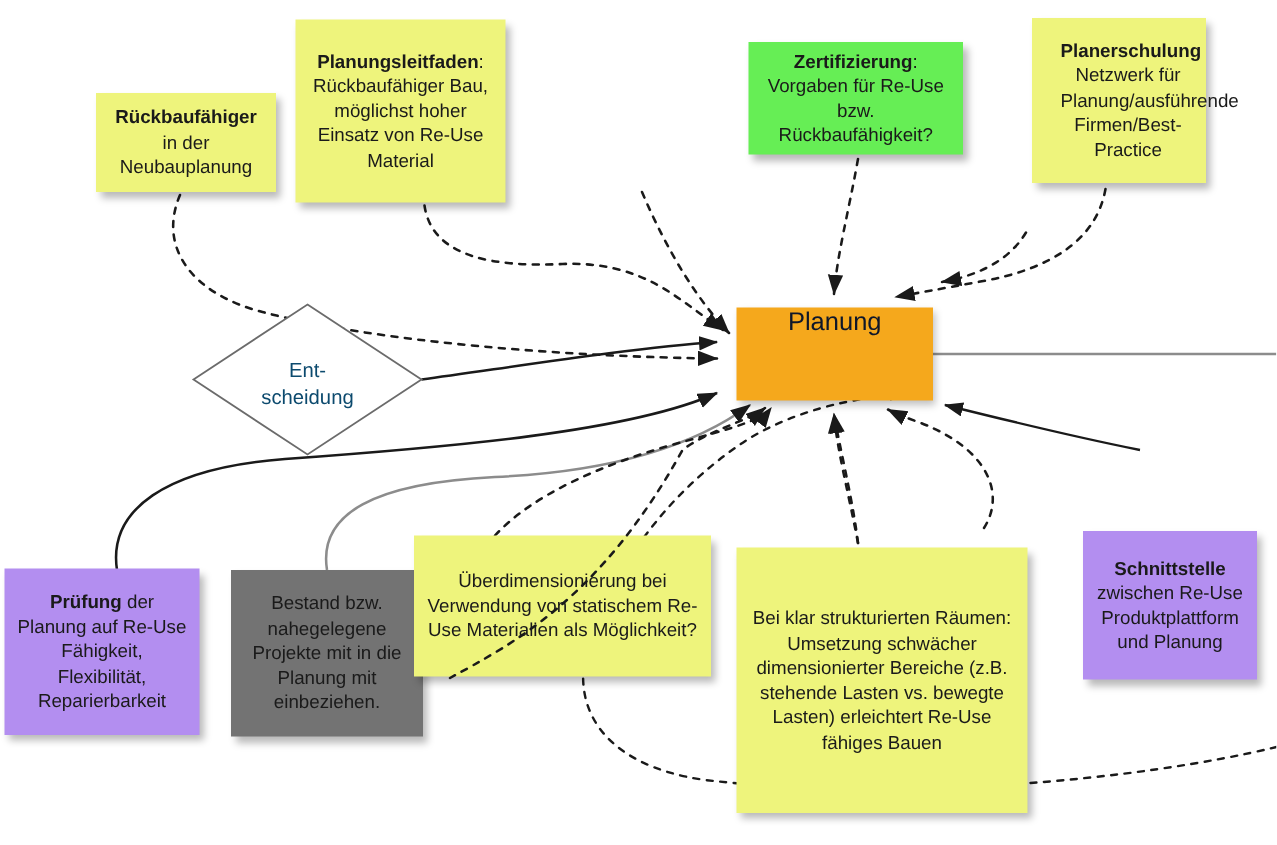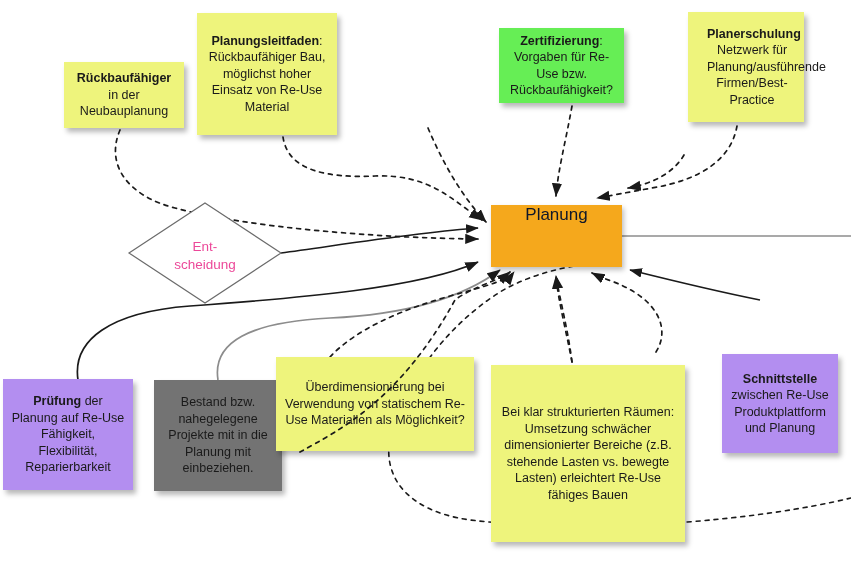--- a/index.html
+++ b/index.html
@@ -44,21 +44,21 @@
     align-items: flex-start;
     justify-content: center;
     color: #0f172a;
     font-size: 17px;
     box-shadow: 2px 3px 5px rgba(0,0,0,0.25);
     z-index: 6;
   }
   #decision-label {
     position: absolute;
     text-align: center;
-    color: #ec4899;
+    color: #0c4a6e;
     font-size: 13.5px;
     line-height: 1.3;
     z-index: 6;
     pointer-events: none;
   }
   svg.layer {
     position: absolute;
     left: 0;
     top: 0;
     width: 851px;
@@ -126,21 +126,21 @@
 
   <div class="note yellow" style="left:64px; top:62px; width:120px; height:66px;">
     <div class="txt"><b>Rückbaufähiger</b><span> in der Neubauplanung</span></div>
   </div>
 
   <div class="note yellow" style="left:197px; top:13px; width:140px; height:122px;">
     <div class="txt"><b>Planungsleitfaden</b><span>: Rückbaufähiger Bau, möglichst hoher Einsatz von Re-Use Material</span></div>
   </div>
 
 
-  <div class="note green" style="left:499px; top:28px; width:125px; height:75px;">
+  <div class="note green" style="left:499px; top:28px; width:143px; height:75px;">
     <div class="txt"><b>Zertifizierung</b><span>: Vorgaben für Re-Use bzw. Rückbaufähigkeit?</span></div>
   </div>
 
   <div class="note yellow" style="left:688px; top:12px; width:116px; height:110px;padding-left:19px;">
     <div class="txt"><b>Planerschulung</b><span> Netzwerk für Planung/ausführende Firmen/Best-Practice</span></div>
   </div>
 
   <div class="note purple" style="left:3px; top:379px; width:130px; height:111px;">
     <div class="txt"><b>Prüfung</b><span> der Planung auf Re-Use Fähigkeit, Flexibilität, Reparierbarkeit</span></div>
   </div>

